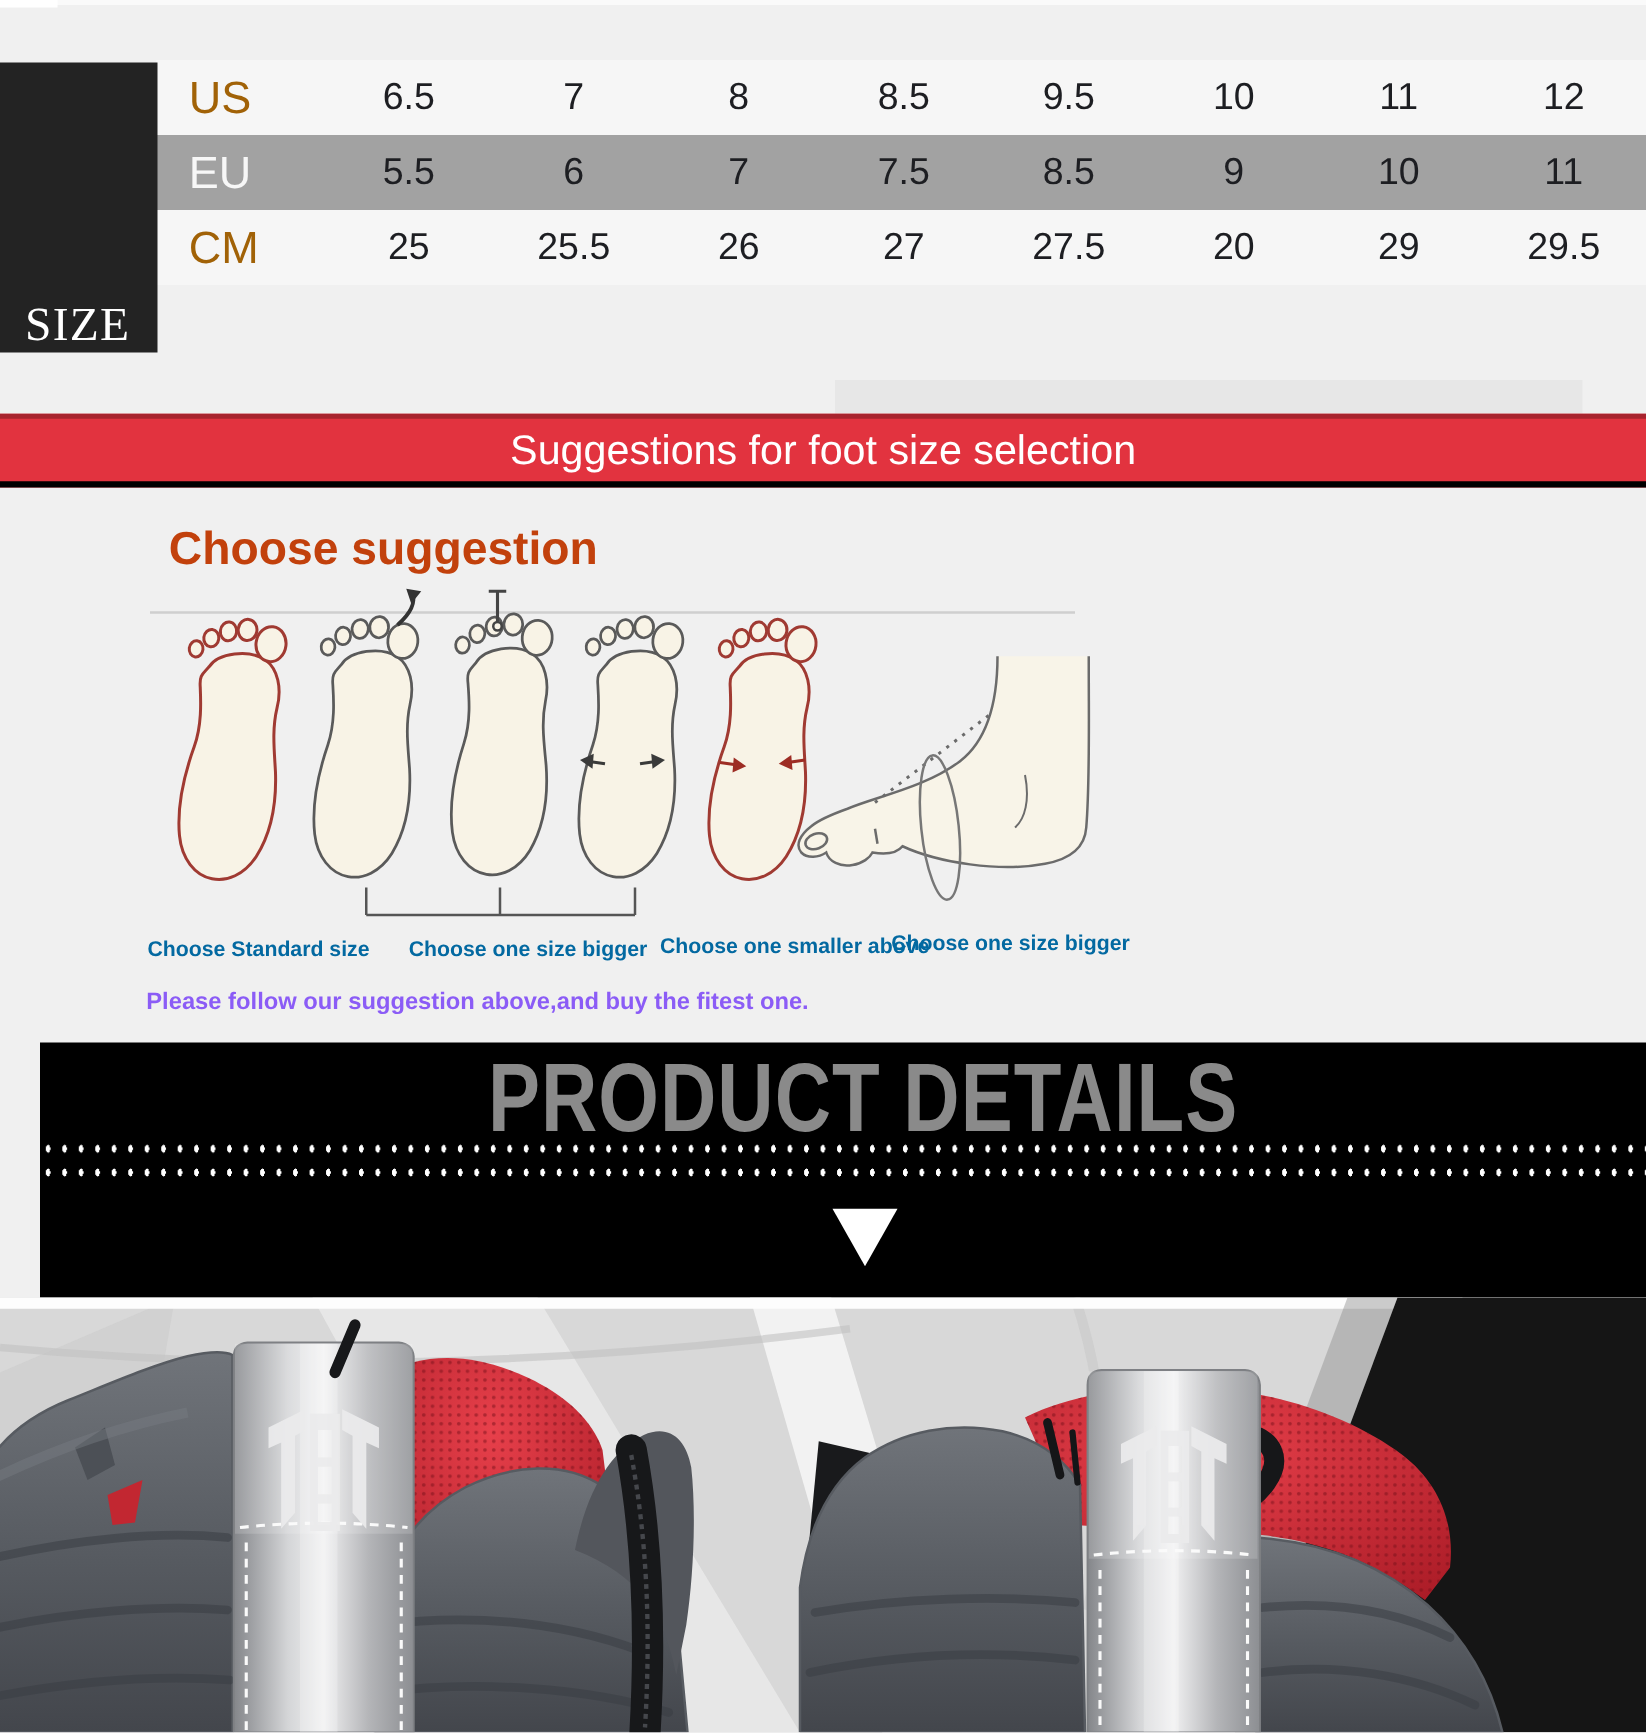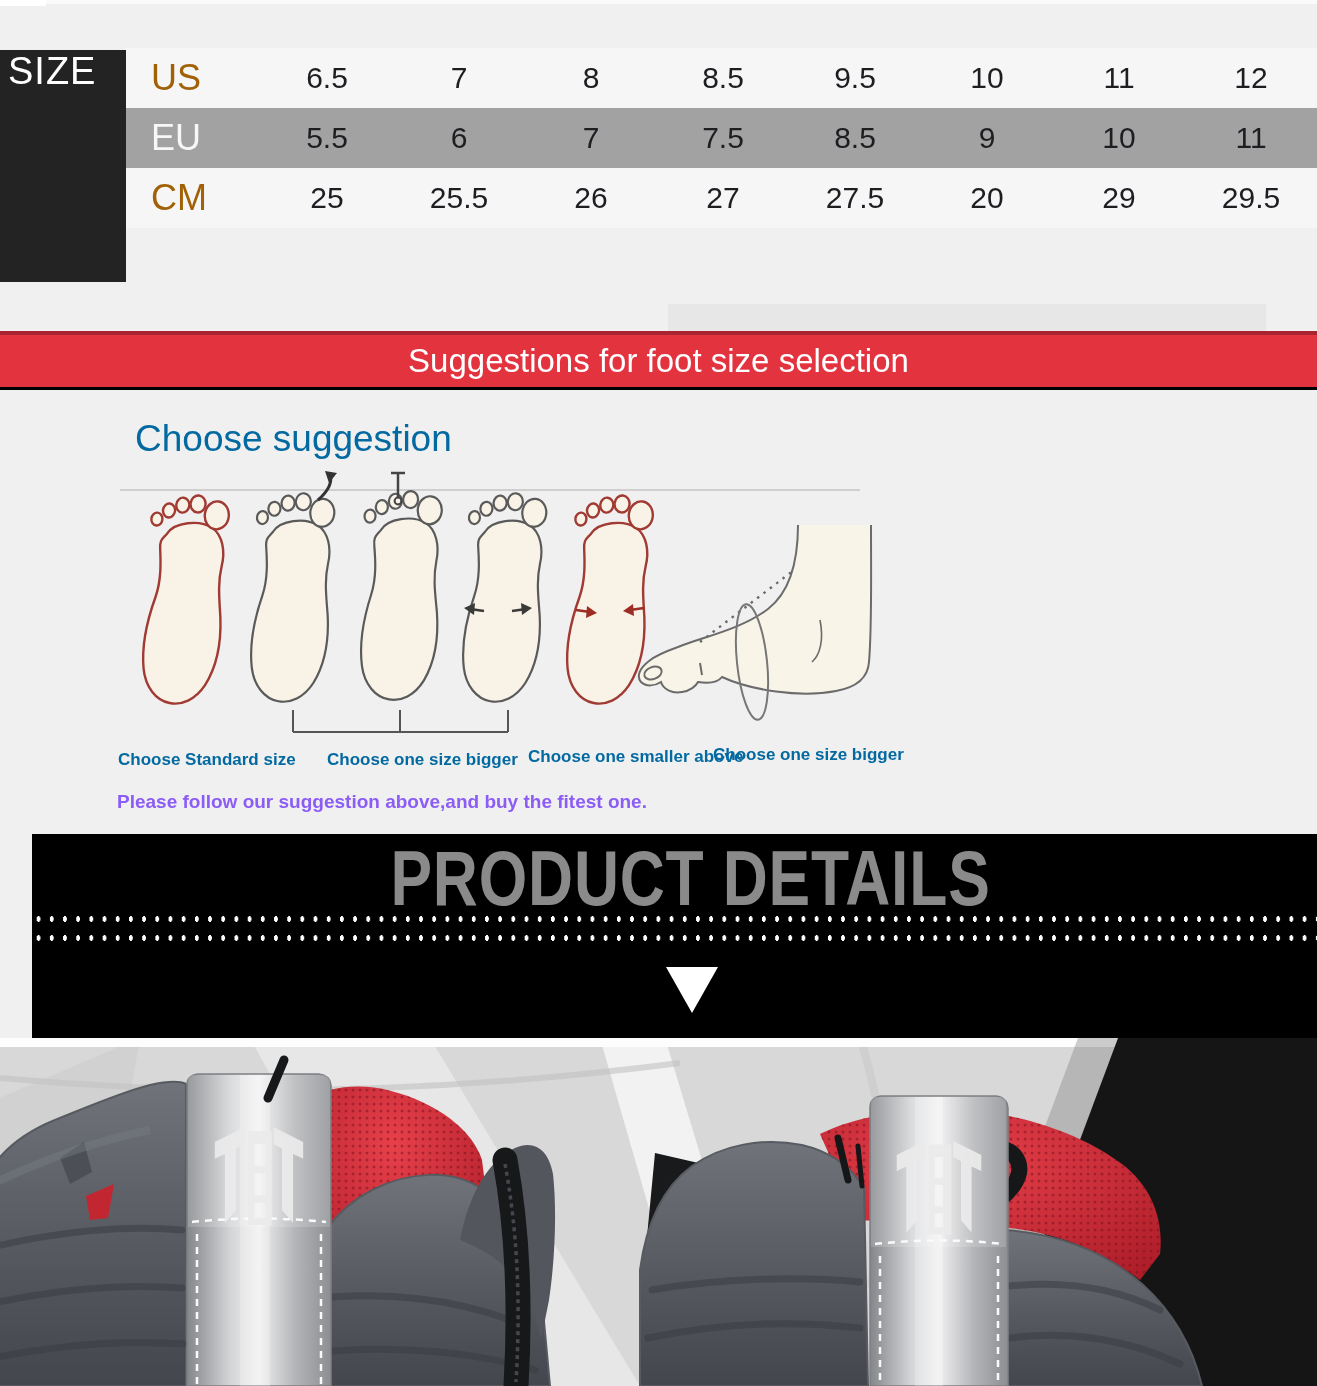--- a/index.html
+++ b/index.html
@@ -18,35 +18,35 @@
   
   .size-table{position:absolute;left:125px;top:48px;width:1192px;}
   .srow{display:flex;align-items:center;height:60px;}
   .srow.gray{background:#a2a2a2;}
   .srow.light{background:#f6f6f6;}
   .srow .rlabel{width:110px;padding-left:26px;font-size:36px;color:#a16207;}
   .srow.gray .rlabel{color:#f7f7f7;}
   .srow .rcell{flex:1;text-align:center;font-size:30px;color:#1d1e22;}
   .size-box{
     position:absolute;left:0;top:50px;width:126px;height:232px;
-    background:#232323;color:#ffffff;display:flex;align-items:flex-start;
-    padding-left:8px;box-sizing:border-box;font-size:38px;letter-spacing:1px;
+    background:#232323;color:#ffffff;display:flex;align-items:flex-end;
+    padding-left:20px;box-sizing:border-box;font-size:38px;letter-spacing:1px;font-family:Liberation Serif, serif;
   }
   .shade-strip{position:absolute;left:668px;top:304px;width:598px;height:27px;background:#e7e7e7;}
 
   
   .red-banner{
     position:absolute;left:0;top:331px;width:1317px;height:59px;box-sizing:border-box;
-    border-top:4px solid #a8242e;border-bottom:3px solid #000000;
+    border-top:4px solid #a8242e;border-bottom:5px solid #000000;
     display:flex;align-items:center;justify-content:center;
     color:#ffffff;font-size:33px;
   }
 
   
-  .sug-heading{position:absolute;left:135px;top:418px;font-size:37px;font-weight:normal;color:#0369a1;}
+  .sug-heading{position:absolute;left:135px;top:418px;font-size:37px;font-weight:bold;color:#c2410c;}
   .foot-svg{position:absolute;left:0;top:470px;width:940px;height:290px;}
   .cap{position:absolute;font-size:17px;font-weight:bold;color:#0369a1;white-space:nowrap;}
   .cap1{left:118px;top:750px;}
   .cap2{left:327px;top:750px;}
   .cap3{left:528px;top:747px;}
   .cap4{left:713px;top:745px;}
   .sug-note{position:absolute;left:117px;top:791px;font-size:19px;font-weight:bold;color:#8b5cf6;white-space:nowrap;}
 
   
   .details-band{position:absolute;left:0;top:834px;width:1317px;height:204px;background:#1b1b1b;}

